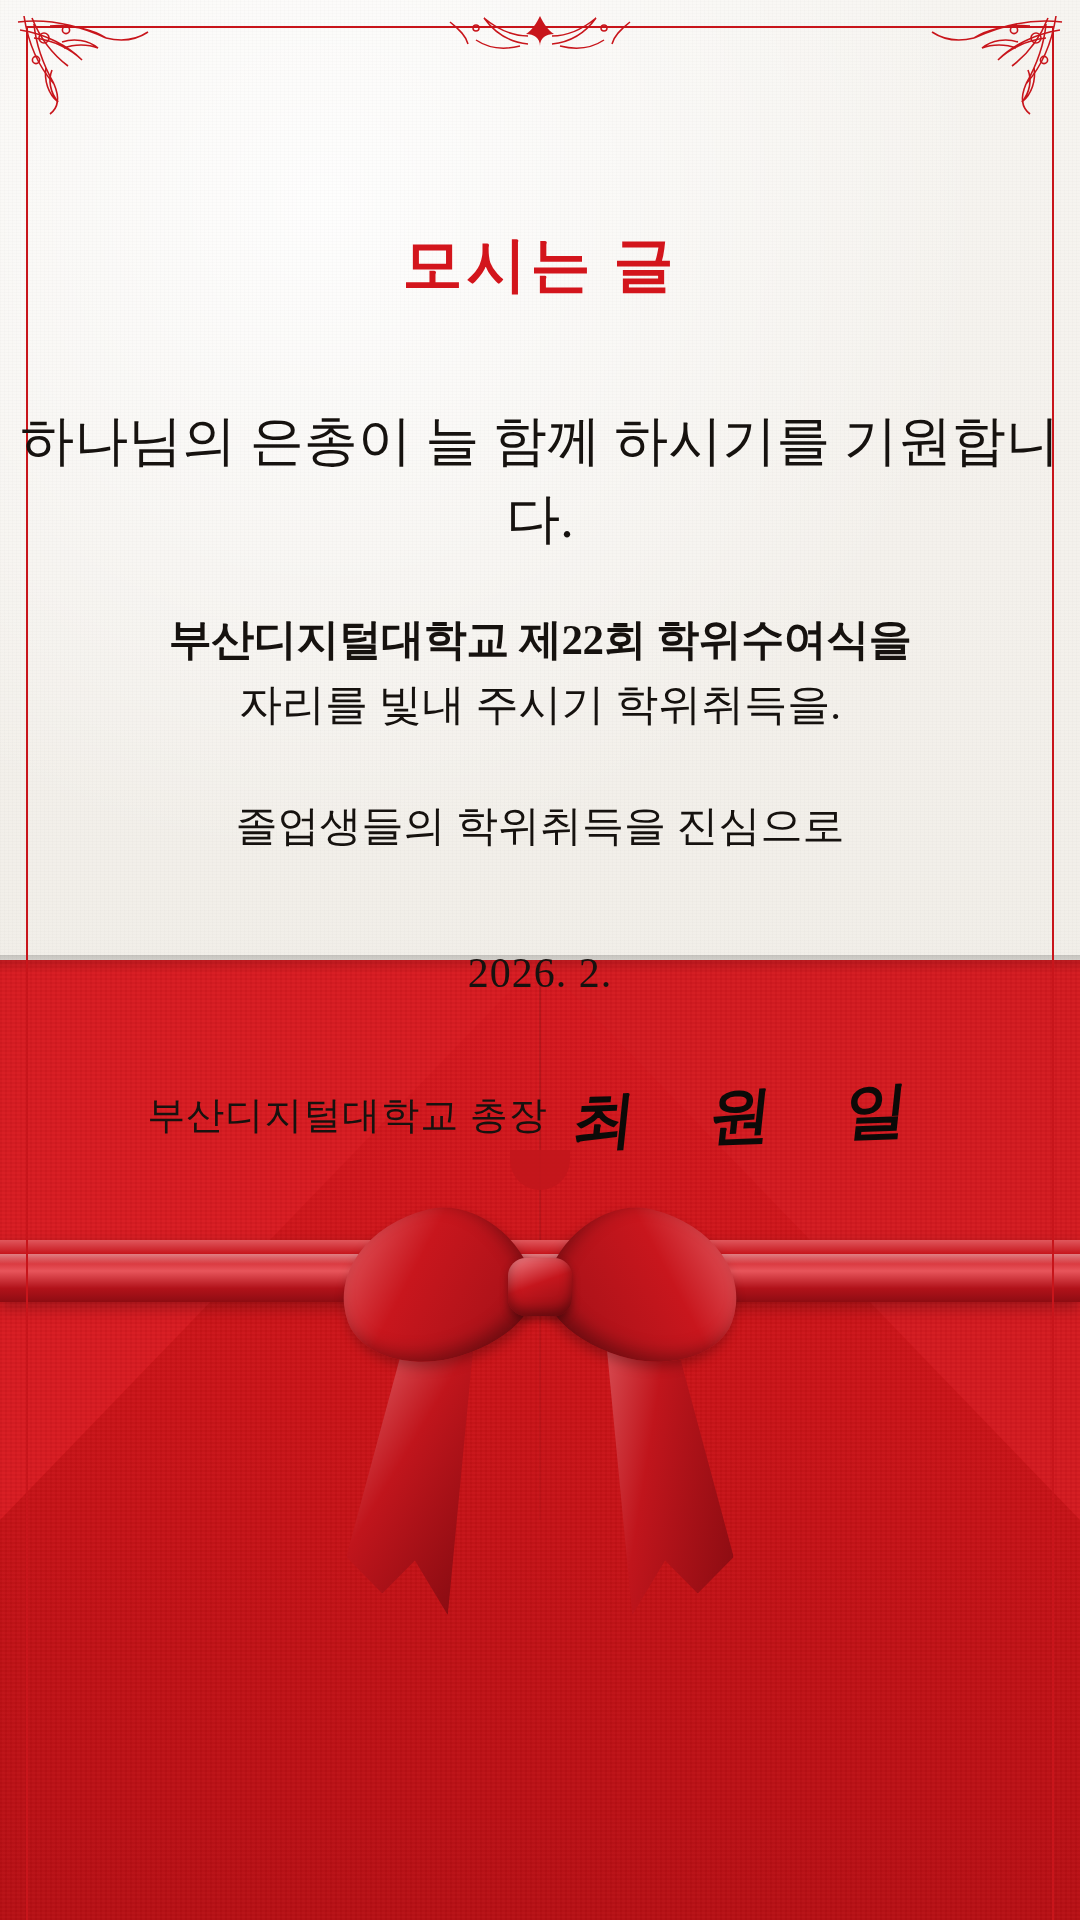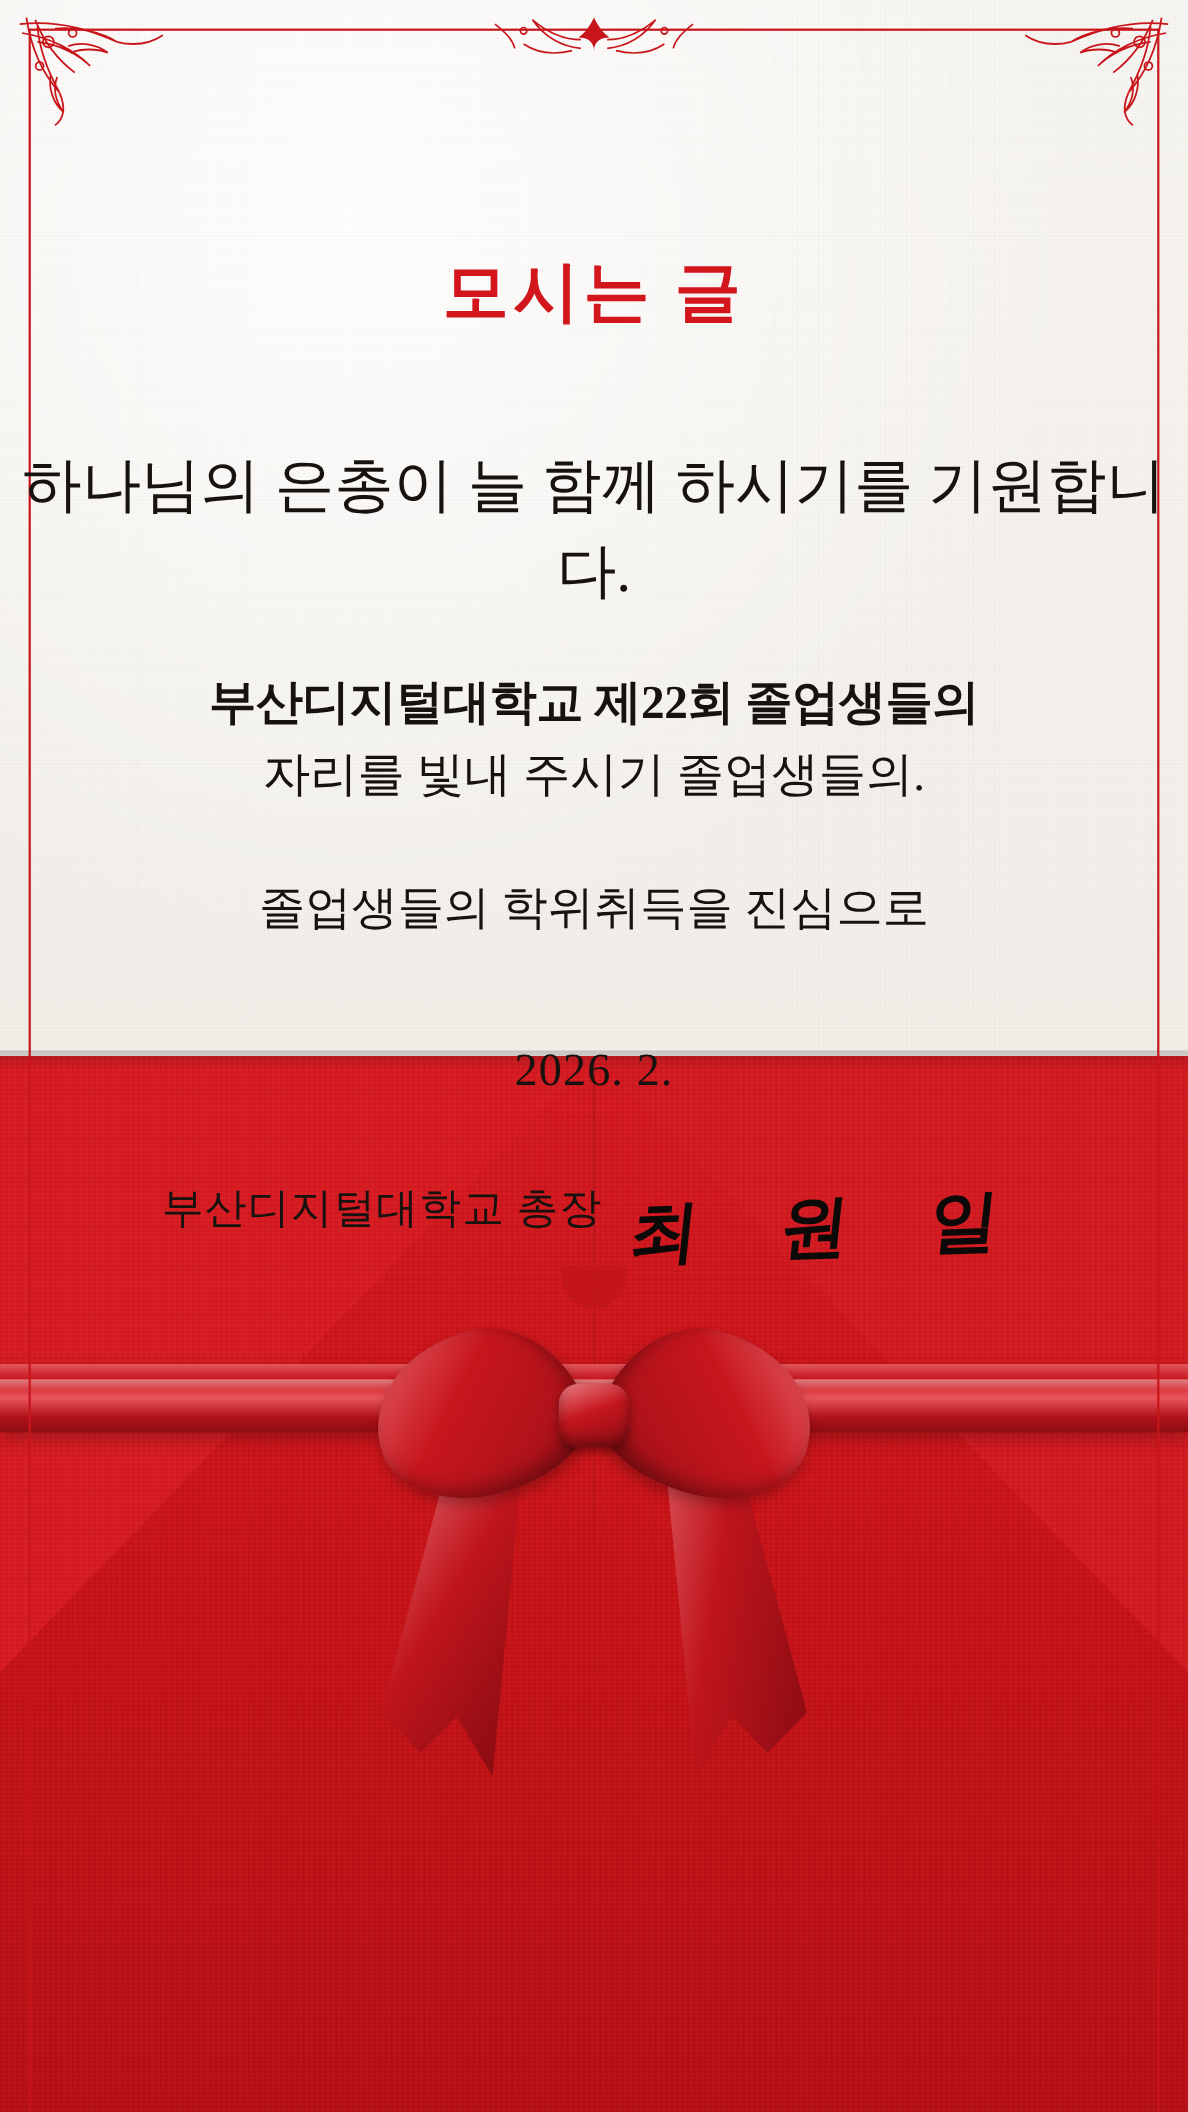--- a/index.html
+++ b/index.html
@@ -255,21 +255,21 @@
   }
   .date {
     margin-top: 90px;
     font-size: 42px;
     color: #16120f;
     letter-spacing: 1px;
   }
   .signature-row {
     margin-top: 76px;
     display: flex;
-    align-items: flex-start;
+    align-items: center;
     justify-content: center;
     gap: 26px;
   }
   .sig-text {
     font-size: 38px;
     color: #16120f;
     letter-spacing: 1px;
   }
   .sig-mark {
     font-family: "DejaVu Serif", serif;
@@ -356,22 +356,22 @@
     </svg>
   </div>
 
   <div class="content">
 
     <div class="title">모시는 글</div>
 
     <div class="lead">하나님의 은총이 늘 함께 하시기를 기원합니다.</div>
 
     <div class="block-main">
-      <div class="strong">부산디지털대학교 제22회 졸업생들의</div>
-      <div>자리를 빛내 주시기 졸업생들의.</div>
+      <div class="strong">부산디지털대학교 제22회 학위수여식을</div>
+      <div>자리를 빛내 주시기 학위취득을.</div>
     </div>
 
     <div class="block-congrats">
       <div>졸업생들의 학위취득을 진심으로</div>
     </div>
 
     <div class="date">2026. 2.</div>
 
     <div class="signature-row">
       <div class="sig-text">부산디지털대학교 총장</div>

